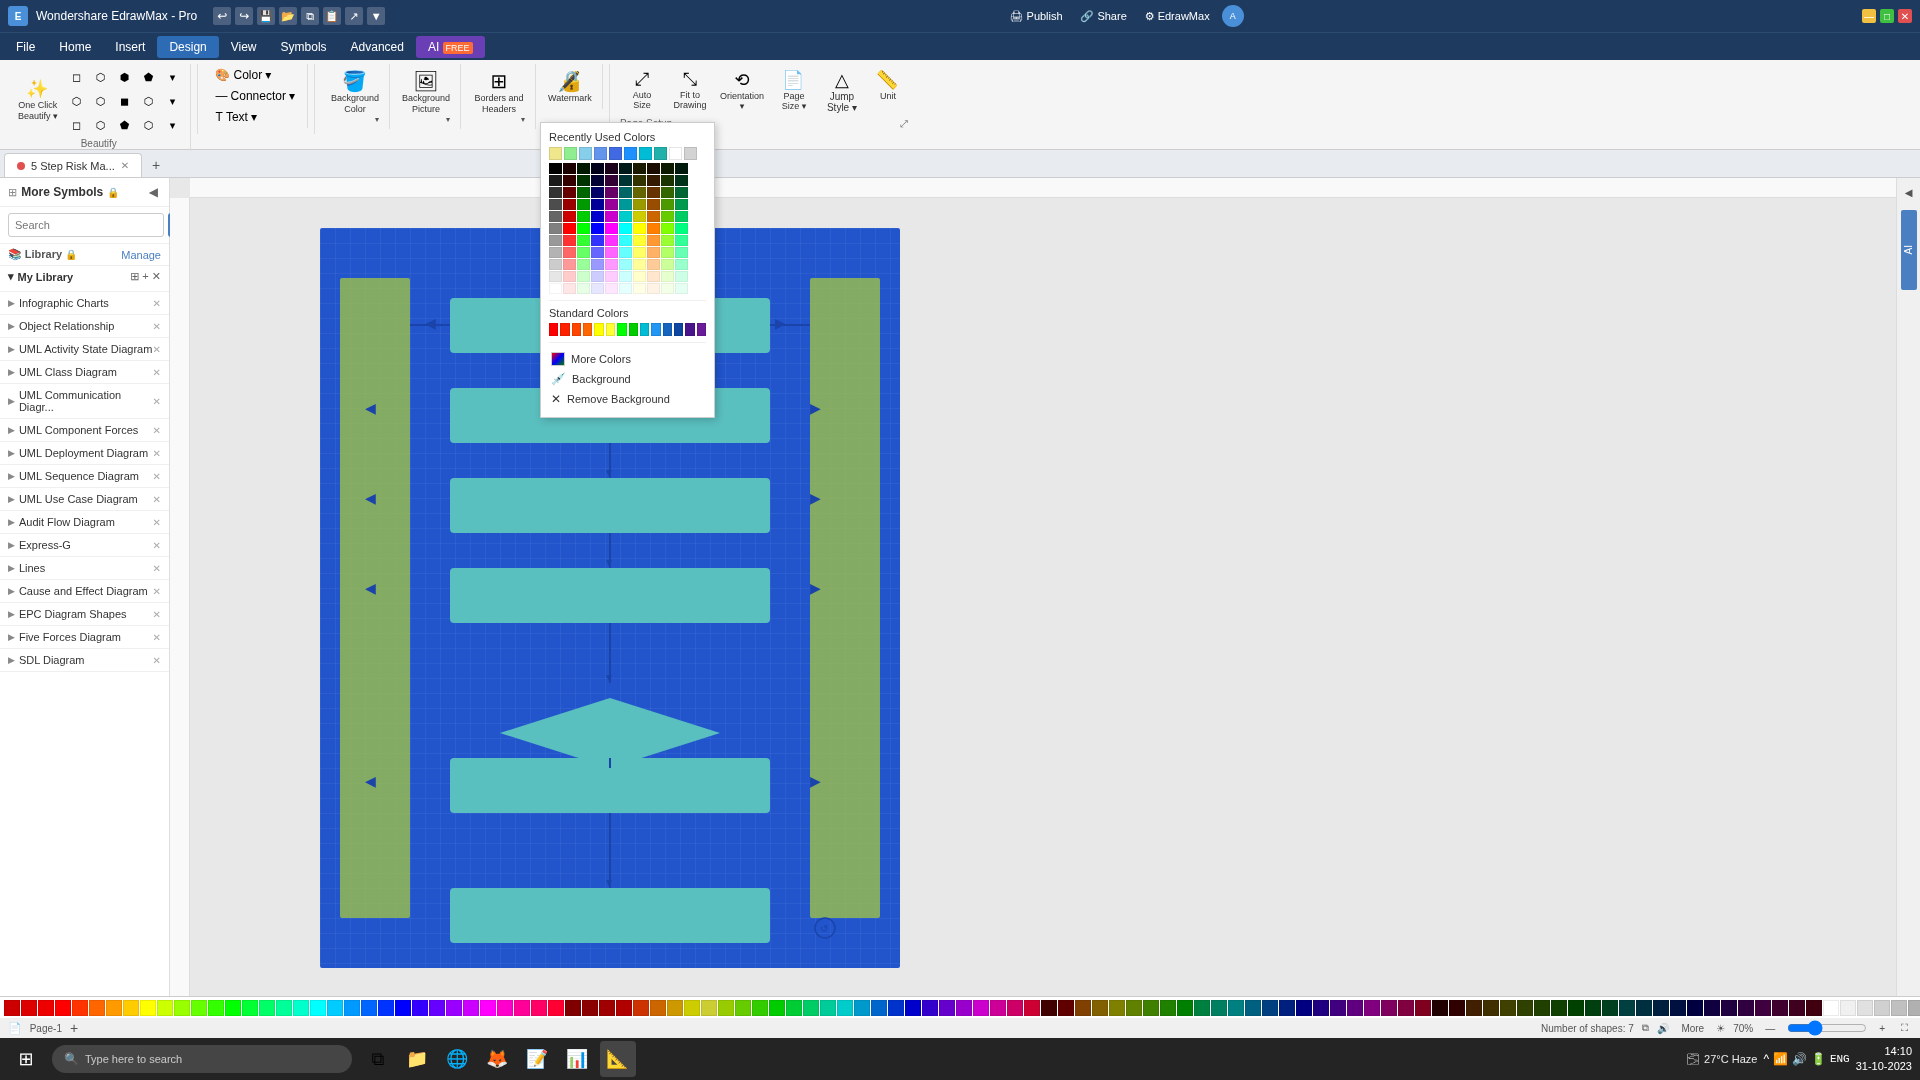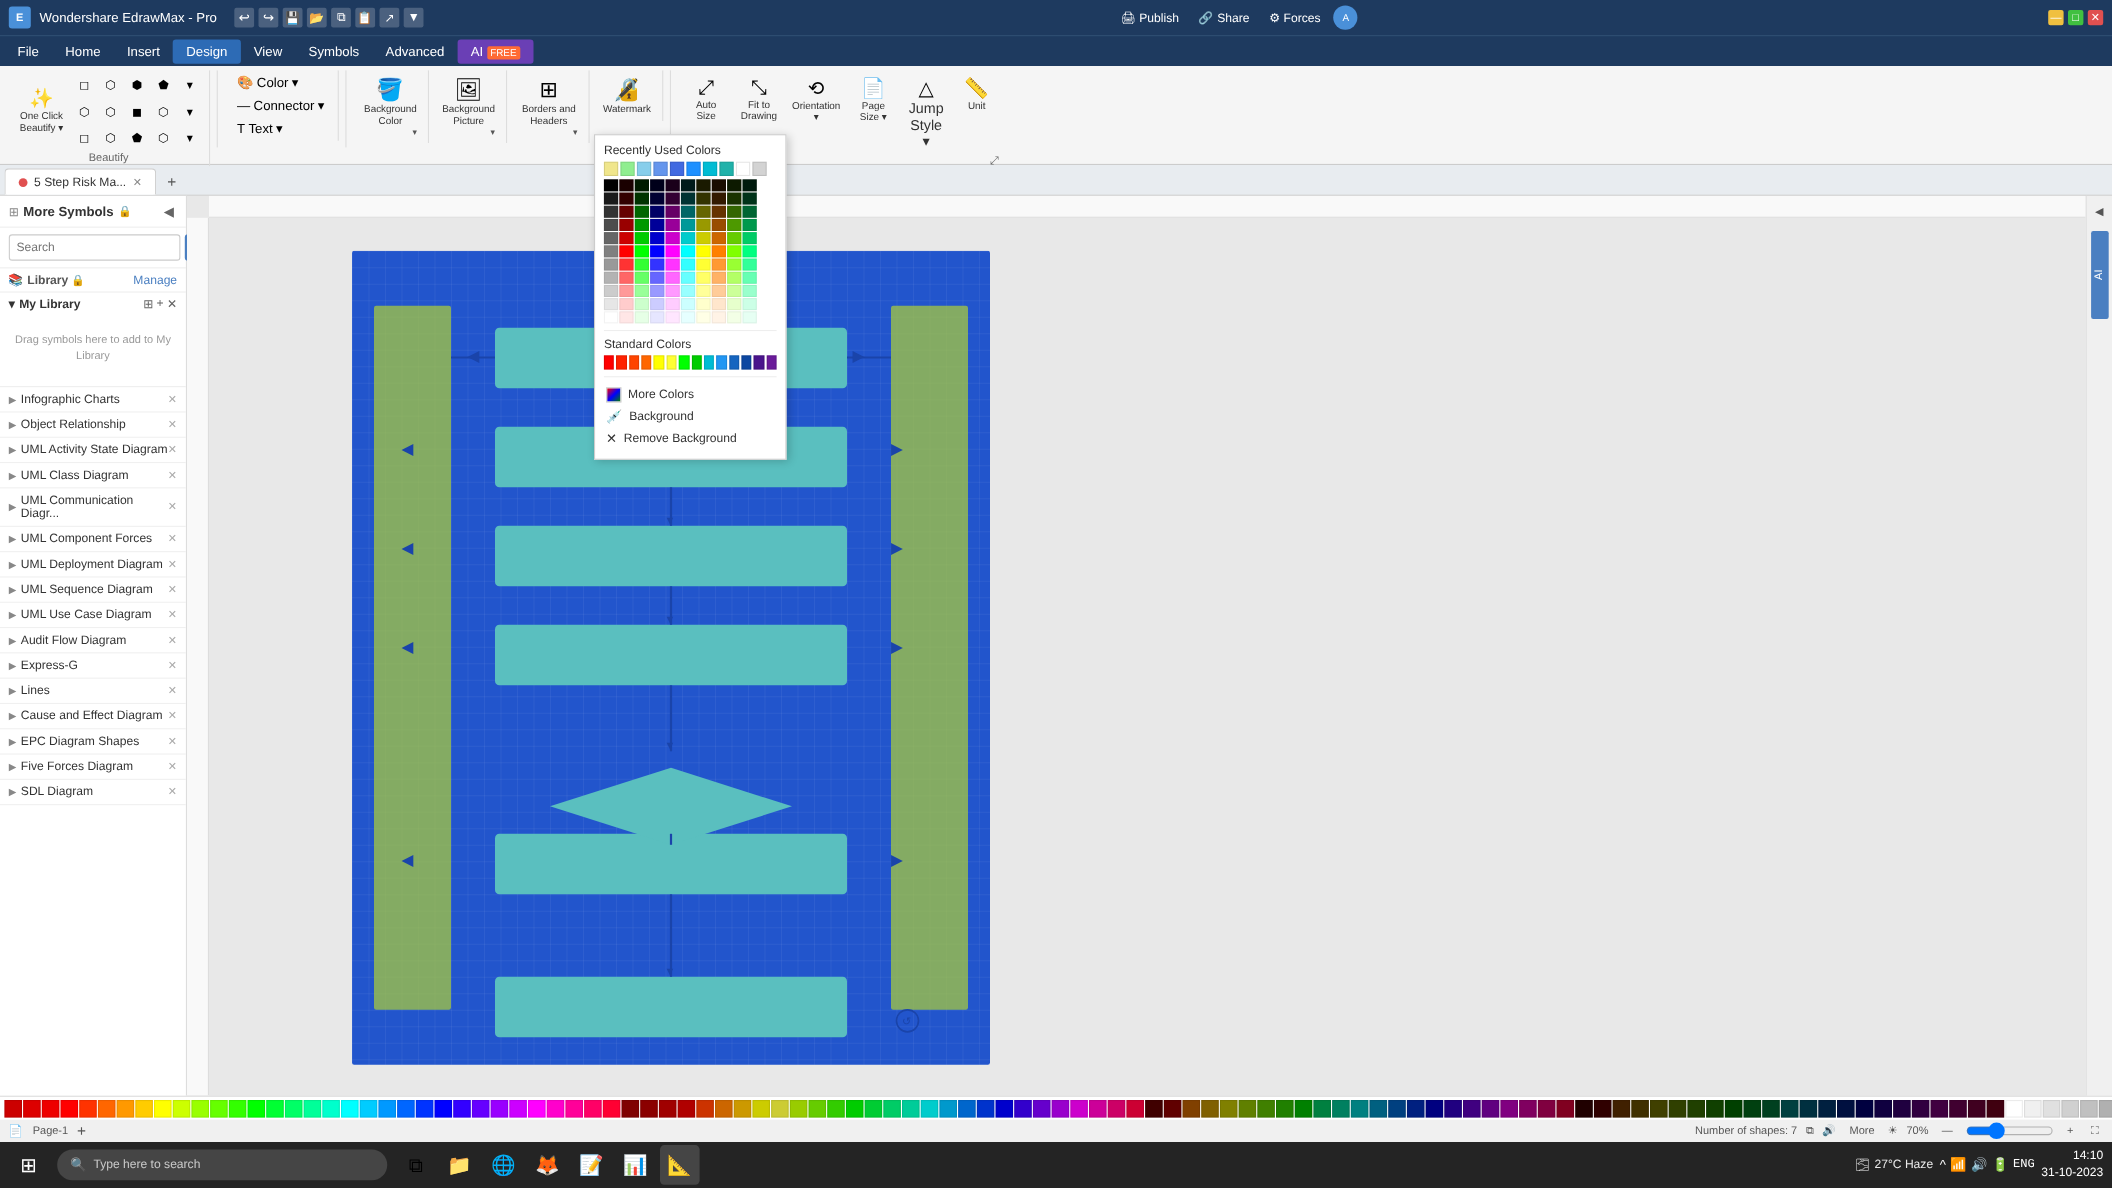--- a/index.html
+++ b/index.html
@@ -168,21 +168,21 @@
       <div style="width:18px;height:18px;background:rgba(255,255,255,0.2);border-radius:2px;display:flex;align-items:center;justify-content:center;cursor:pointer;font-size:11px;color:white;">📂</div>
       <div style="width:18px;height:18px;background:rgba(255,255,255,0.2);border-radius:2px;display:flex;align-items:center;justify-content:center;cursor:pointer;font-size:11px;color:white;">⧉</div>
       <div style="width:18px;height:18px;background:rgba(255,255,255,0.2);border-radius:2px;display:flex;align-items:center;justify-content:center;cursor:pointer;font-size:11px;color:white;">📋</div>
       <div style="width:18px;height:18px;background:rgba(255,255,255,0.2);border-radius:2px;display:flex;align-items:center;justify-content:center;cursor:pointer;font-size:11px;color:white;">↗</div>
       <div style="width:18px;height:18px;background:rgba(255,255,255,0.2);border-radius:2px;display:flex;align-items:center;justify-content:center;cursor:pointer;font-size:11px;color:white;">▼</div>
     </div>
   </div>
   <div id="titlebar-actions">
     <span>🖨 Publish</span>
     <span>🔗 Share</span>
-    <span>⚙ Forces</span>
+    <span>⚙ EdrawMax</span>
     <div id="avatar">A</div>
   </div>
   <div id="titlebar-controls">
     <div class="titlebar-btn" id="title-min">—</div>
     <div class="titlebar-btn" id="title-max">□</div>
     <div class="titlebar-btn" id="title-close">✕</div>
   </div>
 </div>
 
 <div id="menubar">
@@ -301,21 +301,21 @@
       <div class="ribbon-btn" style="width:52px;">
         <div style="font-size:18px;">⟲</div>
         <div style="font-size:9px;text-align:center;color:#333;">Orientation ▾</div>
       </div>
       <div class="ribbon-btn" style="width:44px;">
         <div style="font-size:18px;">📄</div>
         <div style="font-size:9px;text-align:center;color:#333;">Page<br>Size ▾</div>
       </div>
       <div class="ribbon-btn" style="width:44px;">
         <div style="font-size:18px;">△</div>
-        <div style="font-size:13px;text-align:center;color:#333;">Jump<br>Style ▾</div>
+        <div style="font-size:10px;text-align:center;color:#333;">Jump<br>Style ▾</div>
       </div>
       <div class="ribbon-btn" style="width:36px;">
         <div style="font-size:18px;">📏</div>
         <div style="font-size:9px;text-align:center;color:#333;">Unit</div>
       </div>
     </div>
     <div style="font-size:10px;color:#666;text-align:center;margin-top:2px;display:flex;justify-content:space-between;width:100%;">
       <span>Page Setup</span>
       <span style="cursor:pointer;">⤢</span>
     </div>
@@ -363,25 +363,20 @@
       <div id="my-library-header">
         <div class="my-lib-title">
           <span>▾</span>
           <span>My Library</span>
         </div>
         <div class="my-lib-actions">
           <span class="my-lib-btn">⊞</span>
           <span class="my-lib-btn">+</span>
           <span class="my-lib-btn">✕</span>
         </div>
-      </div>
-      <div id="my-library-content">
-        <div class="drag-hint">Drag symbols
-here to add to
-My Library</div>
       </div>
     </div>
 
     <div id="library-list">
       <div class="lib-item">
         <div class="lib-item-left">
           <span class="lib-item-arrow">▶</span>
           <span class="lib-item-label">Infographic Charts</span>
         </div>
         <span class="lib-item-close">✕</span>

